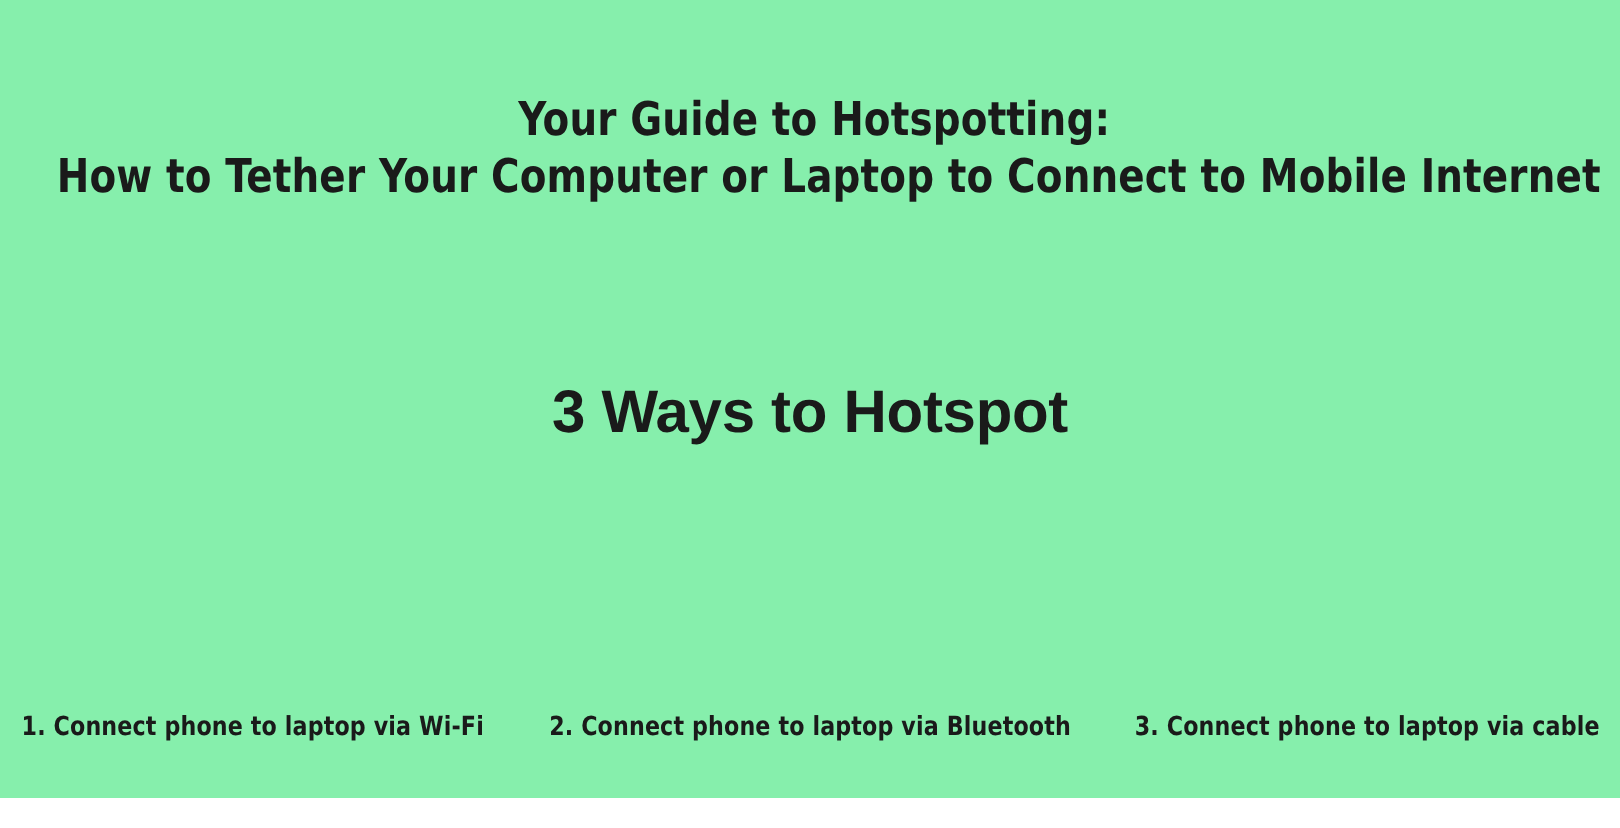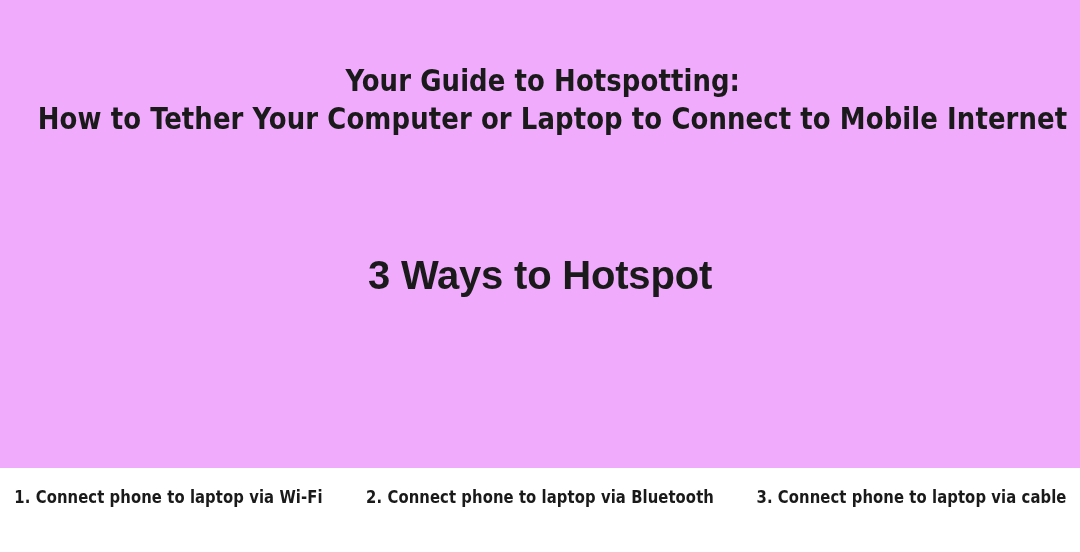--- a/index.html
+++ b/index.html
@@ -13,22 +13,22 @@
     height: 552px;
     overflow: hidden;
     font-family: "Liberation Sans", sans-serif;
     color: #1a1a1a;
     -webkit-font-smoothing: antialiased;
   }
 
   .page {
     position: relative;
     width: 1080px;
-    height: 468px;
-    background: #f0abfc;
+    height: 532px;
+    background: #86efac;
     box-sizing: border-box;
   }
 
   
   .headline {
     position: absolute;
     left: 0;
     top: 40px;
     width: 1080px;
     text-align: center;
@@ -77,21 +77,21 @@
   .media-slot {
     flex: 1 1 0;
     height: 200px;
     background: transparent;
   }
 
   
   .caption-row {
     position: absolute;
     left: 0;
-    top: 486px;
+    top: 474px;
     width: 1080px;
     display: flex;
     flex-direction: row;
     align-items: flex-start;
     justify-content: space-between;
     gap: 18px;
   }
   .caption {
     flex: 1 1 0;
     text-align: center;

